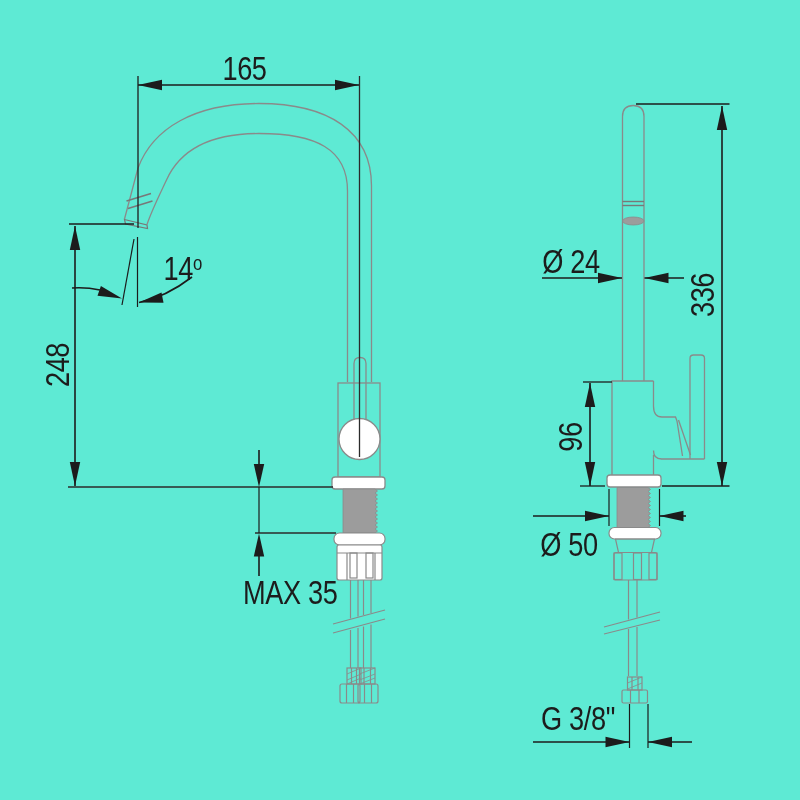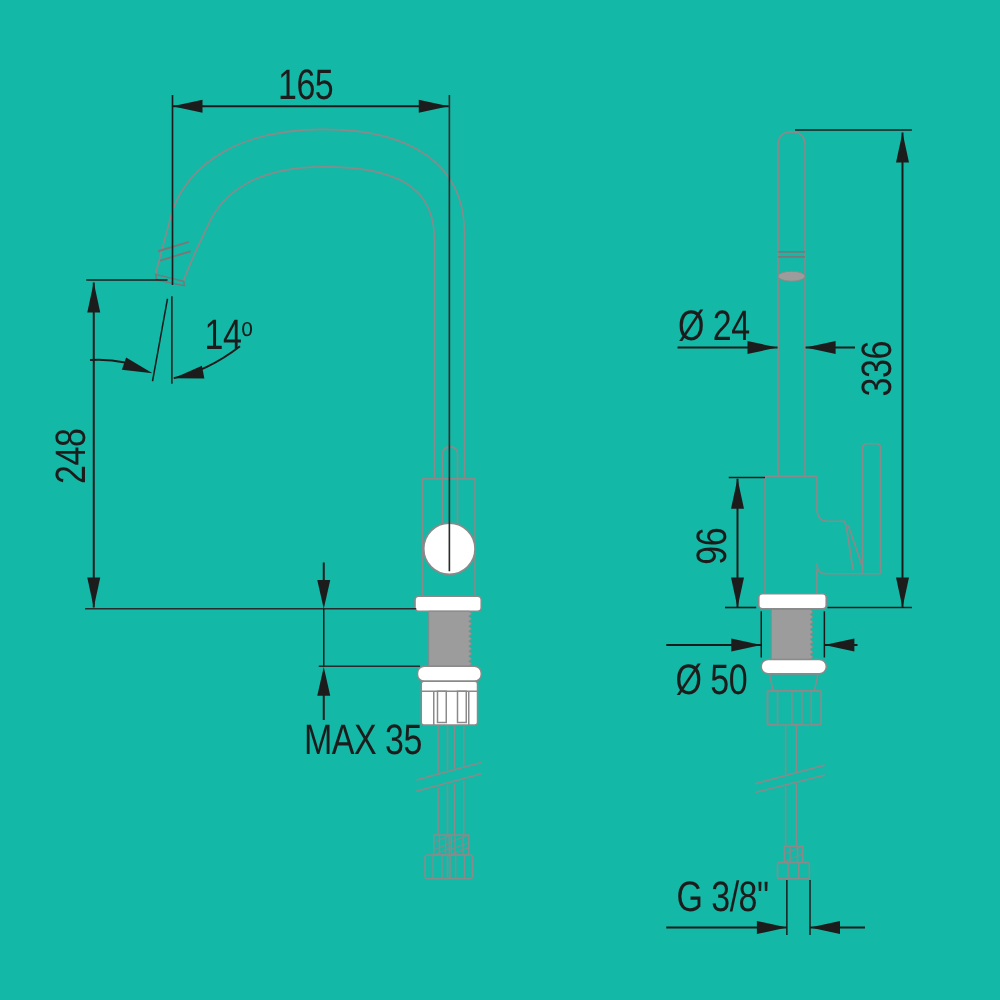--- a/index.html
+++ b/index.html
@@ -1,16 +1,16 @@
 <!DOCTYPE html>
 <html><head>
 <meta charset="utf-8">
 <style>
   html,body{margin:0;padding:0;background:#fff;}
-  #stage{position:relative;width:800px;height:800px;background:#14b8a6;overflow:hidden;
+  #stage{position:relative;width:800px;height:800px;background:#5eead4;overflow:hidden;
          font-family:"Liberation Sans",sans-serif;}
   #drawing{position:absolute;left:0;top:0;}
   .dim-text{position:absolute;font-size:34px;line-height:1;color:#1c1c1c;text-align:center;
             transform:scaleX(0.8);letter-spacing:-0.5px;white-space:nowrap;}
   .dim-text.rot{transform:rotate(-90deg) scaleX(0.8);display:flex;align-items:center;justify-content:center;}
   .deg{font-size:21px;vertical-align:10px;letter-spacing:0;}
 </style>
 </head>
 <body>
 

